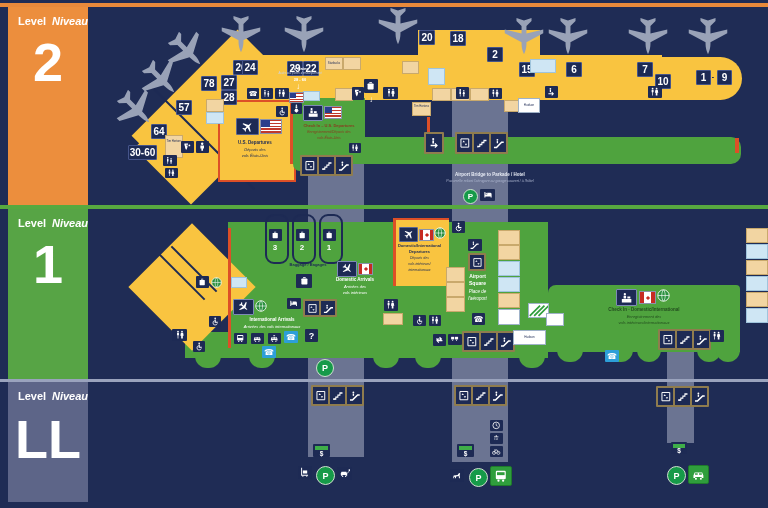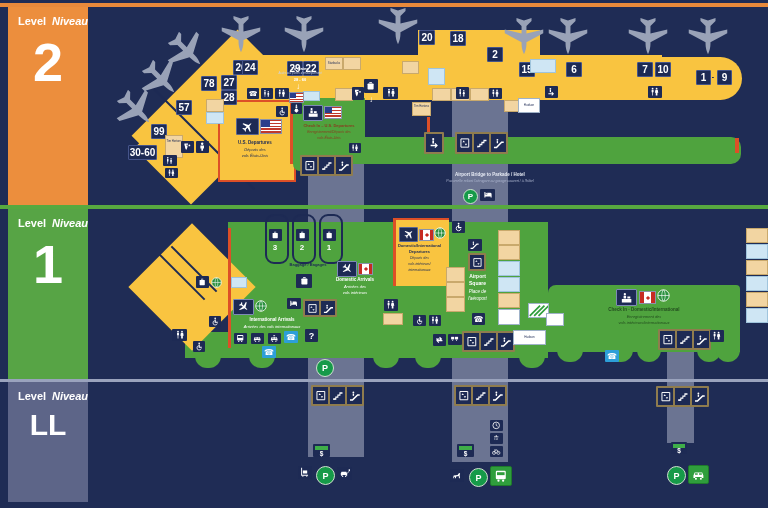--- a/index.html
+++ b/index.html
@@ -66,21 +66,21 @@
     <div class="a panel-num" style="left:0;top:24px;font-size:54px">2</div>
   </div>
   <div class="a" style="left:8px;top:209px;width:80px;height:170px;background:#57a445">
     <span class="a panel-label" style="left:10px;top:8px">Level</span>
     <span class="a panel-label tfr" style="left:44px;top:8px">Niveau</span>
     <div class="a panel-num" style="left:0;top:24px;font-size:54px">1</div>
   </div>
   <div class="a" style="left:8px;top:382px;width:80px;height:120px;background:#5d6588">
     <span class="a panel-label" style="left:10px;top:8px">Level</span>
     <span class="a panel-label tfr" style="left:44px;top:8px">Niveau</span>
-    <div class="a panel-num" style="left:0;top:26px;font-size:30px">LL</div>
+    <div class="a panel-num" style="left:0;top:26px;font-size:54px">LL</div>
   </div>
 
   <div class="a y" style="left:215px;top:55px;width:447px;height:45px"></div>
   <div class="a y" style="left:560px;top:57px;width:182px;height:43px;border-radius:0 22px 22px 0"></div>
   <div class="a y" style="left:418px;top:30px;width:122px;height:30px"></div>
   <div class="a y" style="left:151px;top:108px;width:80px;height:80px;transform:rotate(45deg)"></div>
   <div class="a y" style="left:128px;top:75px;width:150px;height:52px;transform:rotate(-45deg)"></div>
   <div class="a dln" style="left:128px;top:136px;width:148px;height:2px;transform:rotate(45deg)"></div>
 
   <div class="a y" style="left:218px;top:100px;width:74px;height:78px;border:2px solid #dd4f27"></div>
@@ -95,29 +95,29 @@
   <div class="a bp" style="left:309px;top:164px;width:14px;height:7px"></div>
 
   <div class="a gate" style="left:233px;top:60px;width:14px;height:13px">26</div>
   <div class="a gate" style="left:242px;top:60px;width:14px;height:13px">24</div>
   <div class="a gate" style="left:221px;top:75px;width:14px;height:13px">27</div>
   <div class="a gate" style="left:221px;top:90px;width:14px;height:13px">28</div>
   <div class="a gate" style="left:287px;top:61px;width:14px;height:13px">29</div>
   <div class="a gate" style="left:303px;top:61px;width:14px;height:13px">22</div>
   <div class="a gate" style="left:201px;top:76px;width:14px;height:13px">78</div>
   <div class="a gate" style="left:176px;top:100px;width:14px;height:13px">57</div>
-  <div class="a gate" style="left:151px;top:124px;width:14px;height:13px">99</div>
+  <div class="a gate" style="left:151px;top:124px;width:14px;height:13px">64</div>
   <div class="a gate" style="left:128px;top:145px;width:27px;height:13px">30-60</div>
   <div class="a gate" style="left:419px;top:30px;width:14px;height:13px">20</div>
   <div class="a gate" style="left:450px;top:31px;width:14px;height:13px">18</div>
   <div class="a gate" style="left:487px;top:47px;width:14px;height:13px">2</div>
   <div class="a gate" style="left:519px;top:62px;width:14px;height:13px">15</div>
   <div class="a gate" style="left:566px;top:62px;width:14px;height:13px">6</div>
   <div class="a gate" style="left:637px;top:62px;width:14px;height:13px">7</div>
-  <div class="a gate" style="left:655px;top:62px;width:14px;height:13px">10</div>
+  <div class="a gate" style="left:655px;top:74px;width:14px;height:13px">10</div>
   <div class="a gate" style="left:696px;top:70px;width:13px;height:13px">1</div>
   <div class="a tx navy ten f7" style="left:709px;top:72px;width:8px">-</div>
   <div class="a gate" style="left:717px;top:70px;width:13px;height:13px">9</div>
 
   <div class="a tan tx f28 navy" style="left:325px;top:57px;width:16px;height:11px;line-height:11px">Starbucks</div>
   <div class="a tan" style="left:343px;top:57px;width:16px;height:11px"></div>
   <div class="a tan" style="left:402px;top:61px;width:15px;height:11px"></div>
   <div class="a lb" style="left:428px;top:68px;width:15px;height:15px"></div>
   <div class="a tan" style="left:432px;top:88px;width:17px;height:11px"></div>
   <div class="a tan" style="left:451px;top:88px;width:17px;height:11px"></div>

